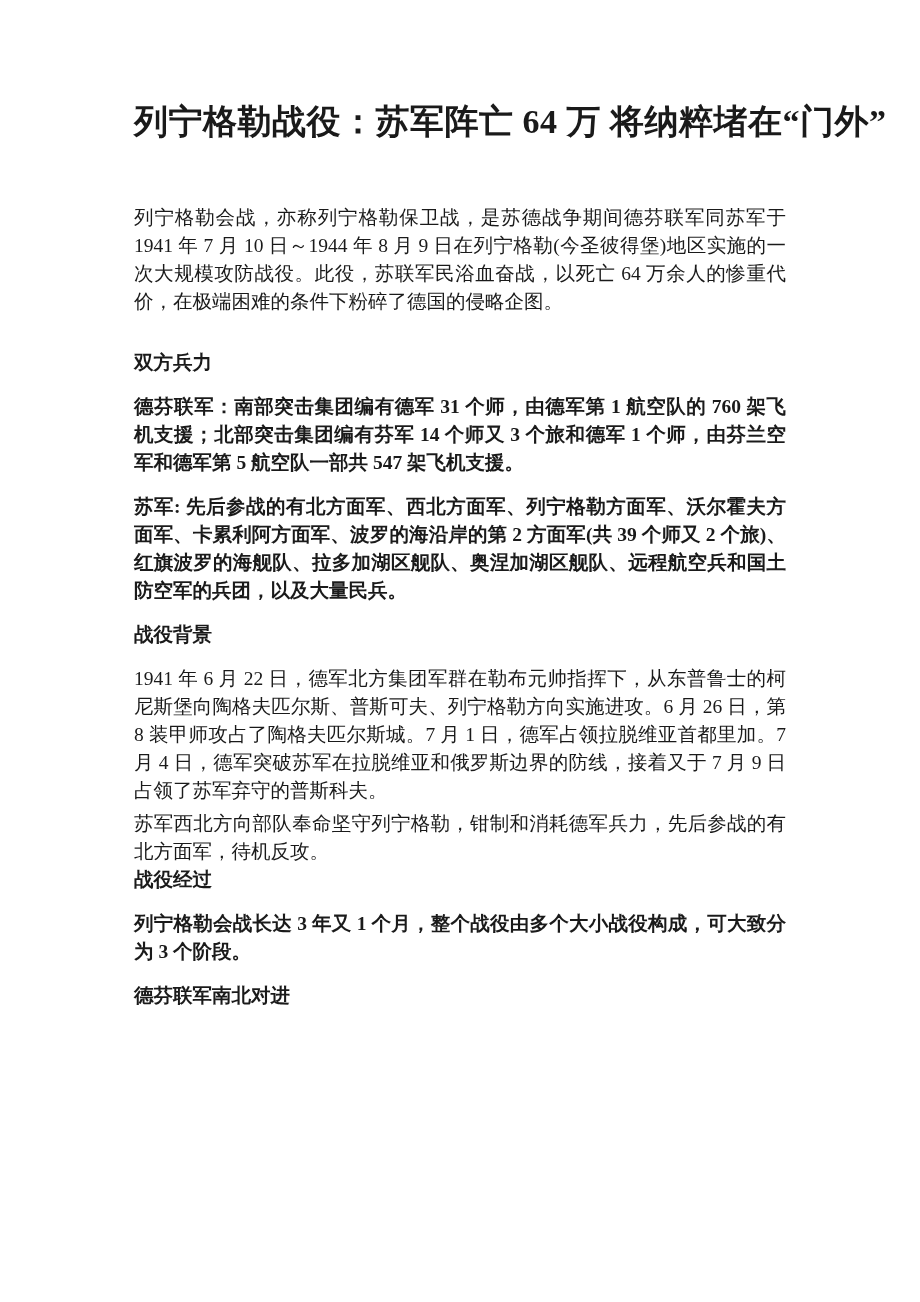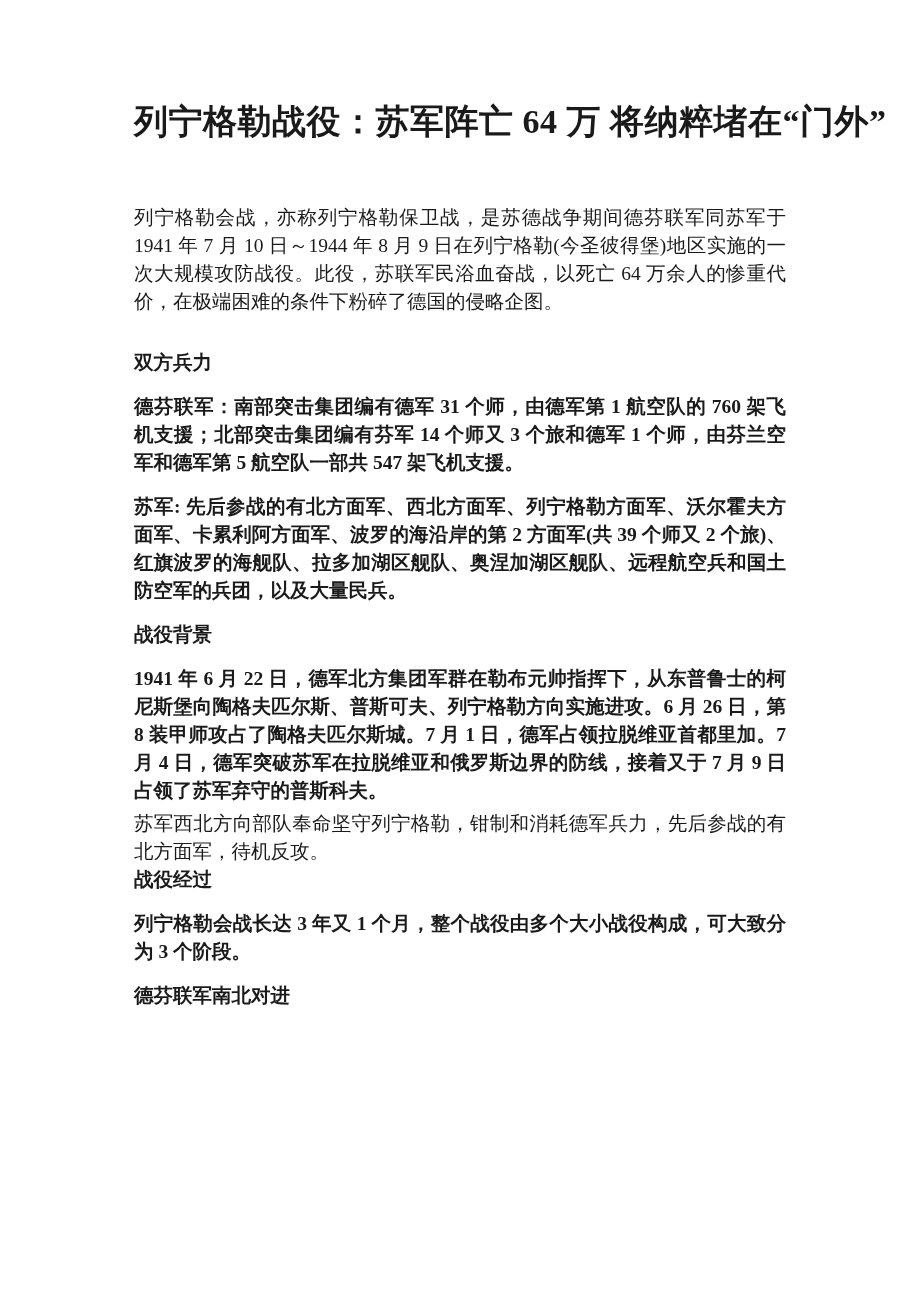--- a/index.html
+++ b/index.html
@@ -29,21 +29,21 @@
     white-space: nowrap;
   }
   .para {
     font-size: 19.5px;
     line-height: 28px;
     text-align: justify;
     margin: 0 0 16px 0;
   }
   .gap-large  { margin-bottom: 33px; }
   .gap-normal { margin-bottom: 16px; font-weight: bold; }
-  .gap-small  { margin-bottom: 5px; font-weight: bold;  }
+  .gap-small  { margin-bottom: 5px;  }
   .gap-none   { margin-bottom: 0;    }
 </style>
 </head>
 <body>
 
 <div class="doc">
   <h1 class="doc-title">列宁格勒战役：苏军阵亡 64 万 将纳粹堵在“门外”</h1>
 
   <p class="para gap-large">列宁格勒会战，亦称列宁格勒保卫战，是苏德战争期间德芬联军同苏军于 1941 年 7 月 10 日～1944 年 8 月 9 日在列宁格勒(今圣彼得堡)地区实施的一次大规模攻防战役。此役，苏联军民浴血奋战，以死亡 64 万余人的惨重代价，在极端困难的条件下粉碎了德国的侵略企图。</p>
 

